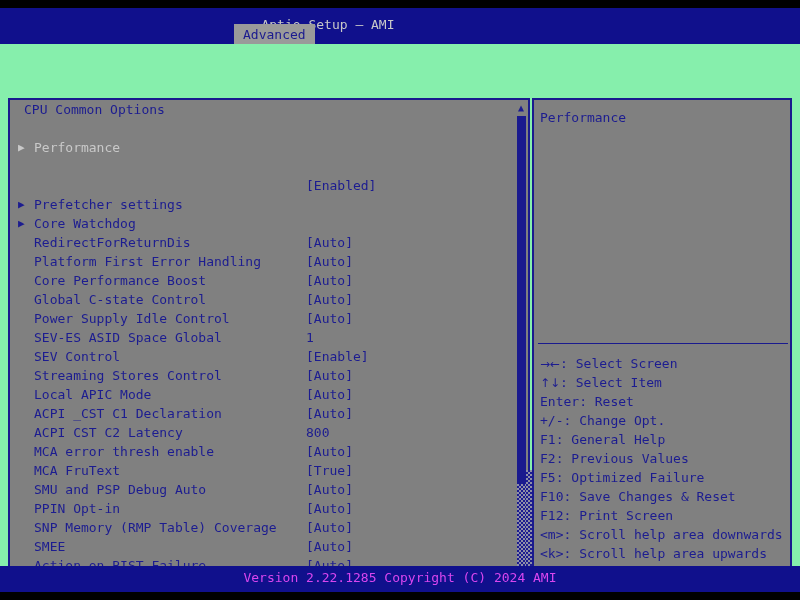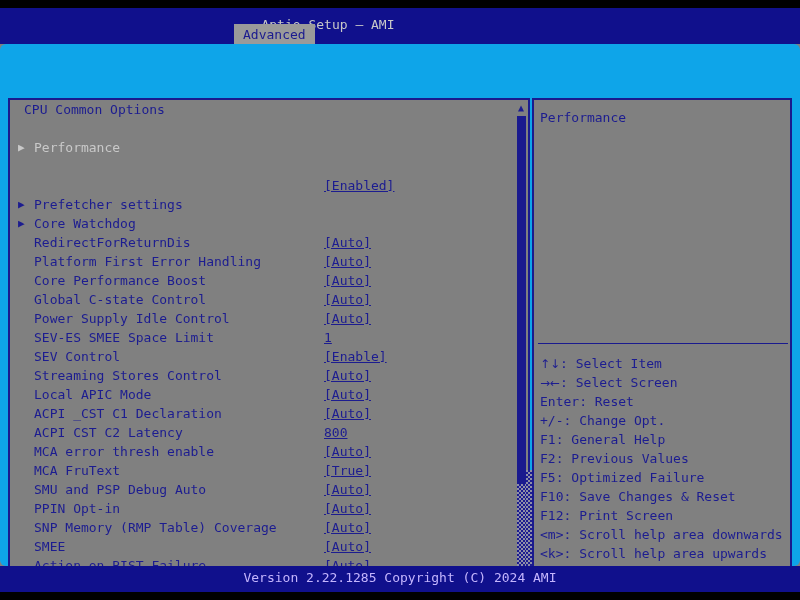--- a/index.html
+++ b/index.html
@@ -61,22 +61,21 @@
     line-height: 18px;
     white-space: pre;
     box-sizing: border-box;
   }
 
   
   .body-area {
     position: absolute;
     left: 0; top: 44px;
     width: 800px; height: 522px;
-    background: #0ea5e9;
-    border-radius: 6px;
+    background: #86efac;
   }
 
   
   .panel-left {
     position: absolute;
     left: 8px; top: 54px;
     width: 522px; height: 492px;
     border: 2px solid #1a1a8e;
     box-sizing: border-box;
     background: #808080;
@@ -111,23 +110,22 @@
     color: #1c1c90;
     font-size: 11px;
   }
   .menu-row .label {
     position: absolute;
     left: 24px; top: 0;
     white-space: pre;
   }
   .menu-row .value {
     position: absolute;
-    left: 314px; top: 0;
-    white-space: pre;
-    text-decoration: underline;
+    left: 296px; top: 0;
+    white-space: pre;
   }
   .menu-row.header .label {
     left: 14px;
   }
   .menu-row.selected .label,
   .menu-row.selected .value,
   .menu-row.selected .arrow {
     color: #c9c9c9;
   }
 
@@ -218,21 +216,21 @@
     position: absolute;
     left: 0; top: 566px;
     width: 800px; height: 26px;
     background: #10108c;
   }
   .footer-text {
     position: absolute;
     left: 0; top: 4px;
     width: 800px;
     text-align: center;
-    color: #c4b5fd;
+    color: #d946ef;
     font-size: 13px;
     white-space: pre;
   }
   .bottom-strip {
     position: absolute;
     left: 0; top: 592px;
     width: 800px; height: 8px;
     background: #000000;
   }
 </style>
@@ -260,21 +258,21 @@
           <div class="menu-row selected"><span class="arrow">▶</span><span class="label">Performance</span></div>
           <div class="menu-row spacer"></div>
           <div class="menu-row"><span class="value">[Enabled]</span></div>
           <div class="menu-row"><span class="arrow">▶</span><span class="label">Prefetcher settings</span></div>
           <div class="menu-row"><span class="arrow">▶</span><span class="label">Core Watchdog</span></div>
           <div class="menu-row"><span class="label">RedirectForReturnDis</span><span class="value">[Auto]</span></div>
           <div class="menu-row"><span class="label">Platform First Error Handling</span><span class="value">[Auto]</span></div>
           <div class="menu-row"><span class="label">Core Performance Boost</span><span class="value">[Auto]</span></div>
           <div class="menu-row"><span class="label">Global C-state Control</span><span class="value">[Auto]</span></div>
           <div class="menu-row"><span class="label">Power Supply Idle Control</span><span class="value">[Auto]</span></div>
-          <div class="menu-row"><span class="label">SEV-ES SMEE Space Limit</span><span class="value">1</span></div>
+          <div class="menu-row"><span class="label">SEV-ES ASID Space Global</span><span class="value">1</span></div>
           <div class="menu-row"><span class="label">SEV Control</span><span class="value">[Enable]</span></div>
           <div class="menu-row"><span class="label">Streaming Stores Control</span><span class="value">[Auto]</span></div>
           <div class="menu-row"><span class="label">Local APIC Mode</span><span class="value">[Auto]</span></div>
           <div class="menu-row"><span class="label">ACPI _CST C1 Declaration</span><span class="value">[Auto]</span></div>
           <div class="menu-row"><span class="label">ACPI CST C2 Latency</span><span class="value">800</span></div>
           <div class="menu-row"><span class="label">MCA error thresh enable</span><span class="value">[Auto]</span></div>
           <div class="menu-row"><span class="label">MCA FruText</span><span class="value">[True]</span></div>
           <div class="menu-row"><span class="label">SMU and PSP Debug Auto</span><span class="value">[Auto]</span></div>
           <div class="menu-row"><span class="label">PPIN Opt-in</span><span class="value">[Auto]</span></div>
           <div class="menu-row"><span class="label">SNP Memory (RMP Table) Coverage</span><span class="value">[Auto]</span></div>
@@ -291,22 +289,22 @@
     </div>
 
     <div class="help-scroll">
       <div class="hs-track"></div>
     </div>
 
     <div class="panel-right">
       <div class="help-top">Performance</div>
       <div class="help-divider"></div>
       <div class="help-keys" id="help-keys">
+          <div class="help-key-row"><span class="glyph">→←</span><span>: Select Screen</span></div>
           <div class="help-key-row"><span class="glyph">↑↓</span><span>: Select Item</span></div>
-          <div class="help-key-row"><span class="glyph">→←</span><span>: Select Screen</span></div>
           <div class="help-key-row"><span>Enter: Reset</span></div>
           <div class="help-key-row"><span>+/-: Change Opt.</span></div>
           <div class="help-key-row"><span>F1: General Help</span></div>
           <div class="help-key-row"><span>F2: Previous Values</span></div>
           <div class="help-key-row"><span>F5: Optimized Failure</span></div>
           <div class="help-key-row"><span>F10: Save Changes &amp; Reset</span></div>
           <div class="help-key-row"><span>F12: Print Screen</span></div>
           <div class="help-key-row"><span>&lt;m&gt;: Scroll help area downwards</span></div>
           <div class="help-key-row"><span>&lt;k&gt;: Scroll help area upwards</span></div>
           <div class="help-key-row"><span>ESC: Exit</span></div>

